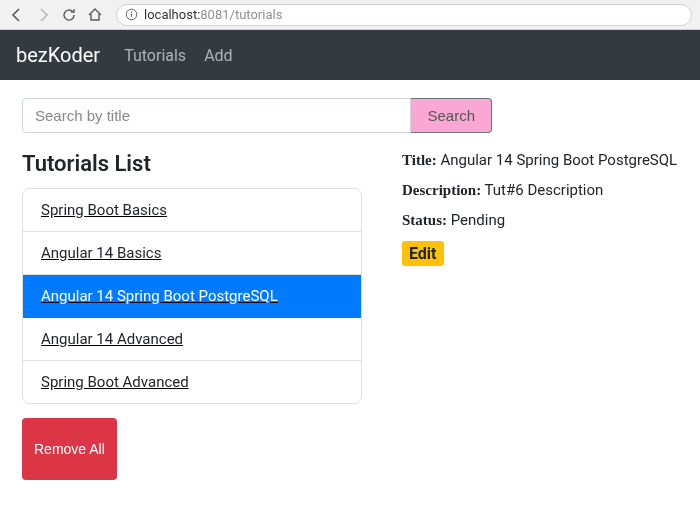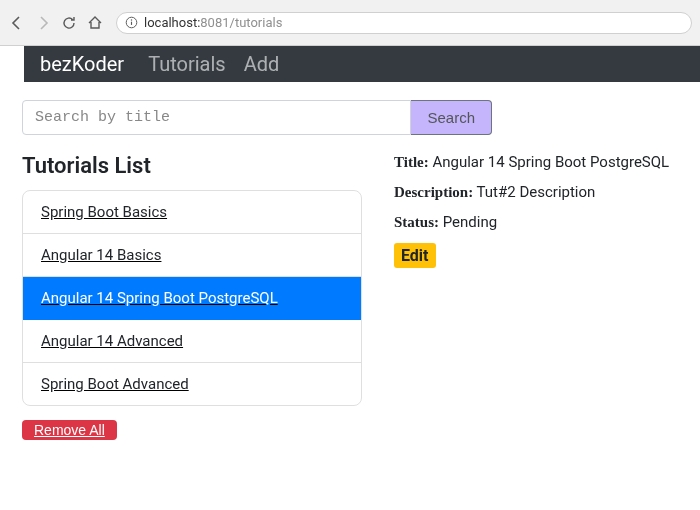--- a/index.html
+++ b/index.html
@@ -1,46 +1,46 @@
 <!DOCTYPE html>
 <html><head>
   <meta charset="utf-8">
   <style>
     * { box-sizing: border-box; margin: 0; padding: 0; }
     body { font-family: -apple-system, BlinkMacSystemFont, "Segoe UI", Roboto, sans-serif; background: #fff; width: 700px; height: 510px; overflow: hidden; }
     
-    .browser-bar { background: #f1f1f1; border-bottom: 1px solid #d0d0d0; height: 46px; display: flex; align-items: center; padding: 0 8px; gap: 8px; }
+    .browser-bar { background: #f1f1f1; border-bottom: 1px solid #d0d0d0; height: 30px; display: flex; align-items: center; padding: 0 8px; gap: 8px; }
     .browser-bar .nav-icon { color: #5a5a5a; width: 18px; height: 18px; display: flex; align-items: center; justify-content: center; cursor: pointer; }
     .browser-bar .nav-icon.disabled { color: #b0b0b0; }
     .url-box { flex: 1; display: flex; align-items: center; gap: 6px; background: #fff; border: 1px solid #d0d0d0; border-radius: 14px; height: 22px; padding: 0 8px; margin-left: 4px; }
     .url-box .info-icon { color: #5a5a5a; font-size: 12px; }
     .url-text { font-size: 13px; color: #333; }
     .url-text .dim { color: #909090; }
     
-    .navbar { background: #343a40; height: 36px; display: flex; align-items: center; padding: 0 16px; margin-left: 24px; }
+    .navbar { background: #343a40; height: 50px; display: flex; align-items: center; padding: 0 16px; }
     .brand { color: #fff; font-size: 20px; margin-right: 24px; }
-    .nav-link { color: rgba(255,255,255,0.6); font-size: 20px; margin-right: 18px; text-decoration: none; }
+    .nav-link { color: rgba(255,255,255,0.6); font-size: 16px; margin-right: 18px; text-decoration: none; }
     
     .container { padding: 18px 22px; display: flex; gap: 40px; }
     .left-col { width: 340px; }
     .right-col { flex: 1; }
     
     .search-row { display: flex; margin-bottom: 18px; width: 470px; }
-    .search-input { flex: 1; border: 1px solid #ced4da; border-radius: 4px 0 0 4px; padding: 8px 12px; font-size: 15px; color: #495057; outline: none; font-family: Liberation Mono, monospace; }
+    .search-input { flex: 1; border: 1px solid #ced4da; border-radius: 4px 0 0 4px; padding: 8px 12px; font-size: 15px; color: #495057; outline: none; }
     .search-input::placeholder { color: #888; }
-    .search-btn { border: 1px solid #6c757d; border-left: none; border-radius: 0 4px 4px 0; background: #c4b5fd; color: #555; padding: 8px 16px; font-size: 15px; cursor: pointer; }
+    .search-btn { border: 1px solid #6c757d; border-left: none; border-radius: 0 4px 4px 0; background: #f9a8d4; color: #555; padding: 8px 16px; font-size: 15px; cursor: pointer; }
     
     h4 { font-size: 22px; font-weight: 600; color: #212529; margin-bottom: 12px; }
     
     .list-group { border: 1px solid rgba(0,0,0,.125); border-radius: 8px; overflow: hidden; text-decoration: underline; }
     .list-item { padding: 12px 18px; font-size: 15px; color: #212529; border-bottom: 1px solid rgba(0,0,0,.125); cursor: pointer; }
     .list-item:last-child { border-bottom: none; }
     .list-item.active { background: #007bff; color: #fff; border-color: #007bff; }
     
-    .remove-btn { margin-top: 14px; background: #dc3545; color: #fff; border: none; border-radius: 4px; padding: 2px 12px; font-size: 14px; cursor: pointer; text-decoration: underline; }
+    .remove-btn { margin-top: 14px; background: #dc3545; color: #fff; border: none; border-radius: 4px; padding: 23px 12px; font-size: 14px; cursor: pointer; }
     
     .detail-row { font-size: 15px; color: #212529; margin-bottom: 12px; }
     .detail-row strong { font-weight: 700; font-family: Liberation Serif, serif; }
     
     .edit-badge { display: inline-block; background: #ffc107; color: #212529; font-size: 16px; font-weight: 700; padding: 3px 7px; border-radius: 3px; cursor: pointer; }
     
     svg { display: block; }
   </style>
 </head>
 <body>
@@ -83,40 +83,40 @@
   <a class="nav-link">Tutorials</a>
   <a class="nav-link">Add</a>
 </div>
 
 <div class="container">
   <div style="width:100%;">
     <div class="search-row">
       <input class="search-input" placeholder="Search by title" style="">
       <button class="search-btn">Search</button>
     </div>
-    <div style="display:flex; gap:32px;justify-content:space-between;">
+    <div style="display:flex; gap:40px;justify-content:space-between;">
       <div class="left-col">
         <h4>Tutorials List</h4>
         <div class="list-group">
           <div class="list-item">Spring Boot Basics</div>
           <div class="list-item">Angular 14 Basics</div>
           <div class="list-item active">Angular 14 Spring Boot PostgreSQL</div>
           <div class="list-item">Angular 14 Advanced</div>
           <div class="list-item">Spring Boot Advanced</div>
         </div>
         <button class="remove-btn">Remove All</button>
       </div>
       <div class="right-col">
         <div class="detail-row">
           <strong>Title:</strong>
           <span>Angular 14 Spring Boot PostgreSQL</span>
         </div>
         <div class="detail-row">
           <strong>Description:</strong>
-          <span>Tut#2 Description</span>
+          <span>Tut#6 Description</span>
         </div>
         <div class="detail-row">
           <strong>Status:</strong>
           <span>Pending</span>
         </div>
         <span class="edit-badge">Edit</span>
       </div>
     </div>
   </div>
 </div>

